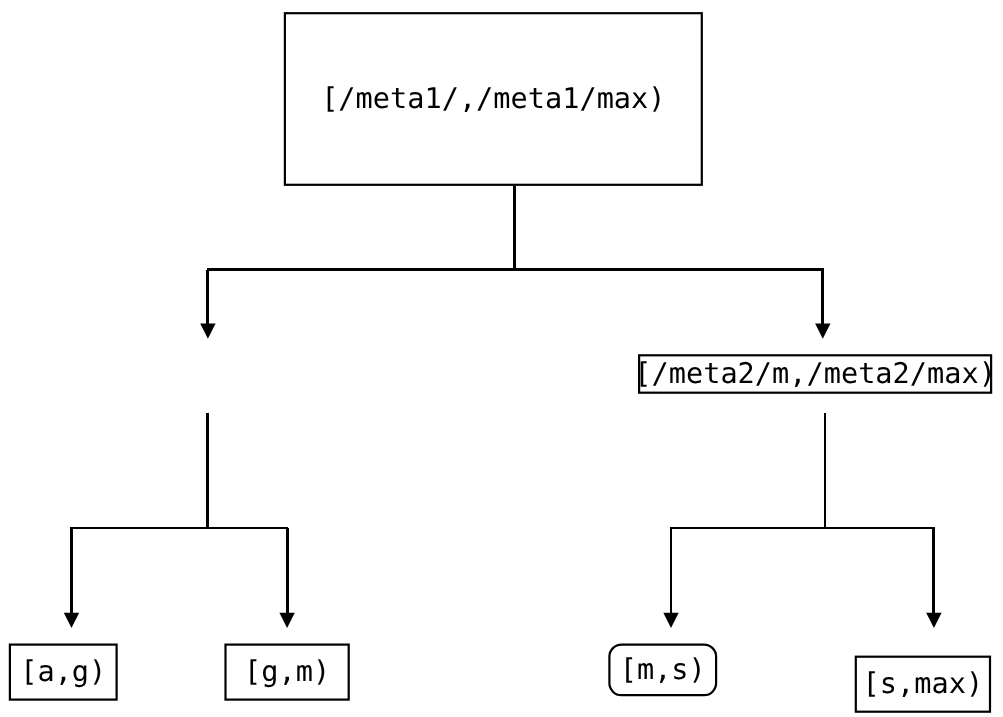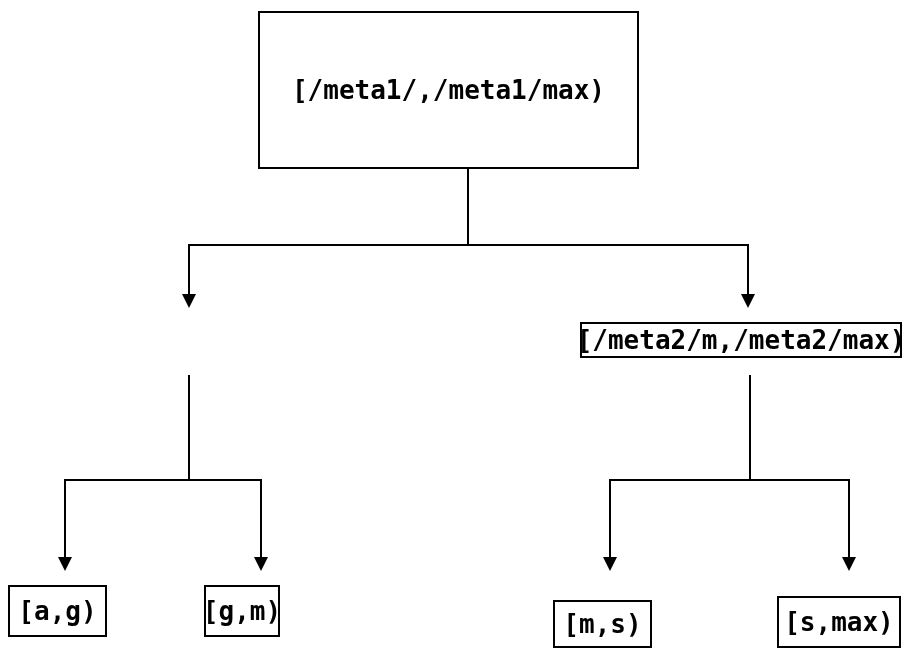--- a/index.html
+++ b/index.html
@@ -23,21 +23,20 @@
     background: #ffffff;
     display: flex;
     align-items: center;
     justify-content: center;
     color: #000000;
     font-family: "DejaVu Sans Mono", "Liberation Mono", monospace;
     font-size: 26px;
     line-height: 1;
     letter-spacing: 0px;
     white-space: pre;
-    font-weight: bold;
   }
   #edges {
     position: absolute;
     left: 0;
     top: 0;
     width: 912px;
     height: 652px;
     pointer-events: none;
   }
   #edges line {
@@ -84,19 +83,19 @@
     </g>
   </svg>
 
   <div class="node" id="node-root" style="left: 258px; top: 11px; width: 381px; height: 158px;">[/meta1/,/meta1/max)</div>
 
 
   <div class="node" id="node-mid-right" style="left: 580px; top: 322px; width: 322px; height: 36px;">[/meta2/m,/meta2/max)</div>
 
   <div class="node" id="node-leaf-ag" style="left: 8px; top: 585px; width: 99px; height: 52px;">[a,g)</div>
 
-  <div class="node" id="node-leaf-gm" style="left: 204px; top: 585px; width: 76px; height: 52px;">[g,m)</div>
+  <div class="node" id="node-leaf-gm" style="left: 204px; top: 585px; width: 114px; height: 52px;">[g,m)</div>
 
-  <div class="node" id="node-leaf-ms" style="left: 553px; top: 600px; width: 99px; height: 48px;">[m,s)</div>
+  <div class="node" id="node-leaf-ms" style="left: 553px; top: 585px; width: 99px; height: 48px; border-radius: 12px;">[m,s)</div>
 
   <div class="node" id="node-leaf-smax" style="left: 777px; top: 596px; width: 124px; height: 52px;">[s,max)</div>
 
 </div>
 
 </body></html>

